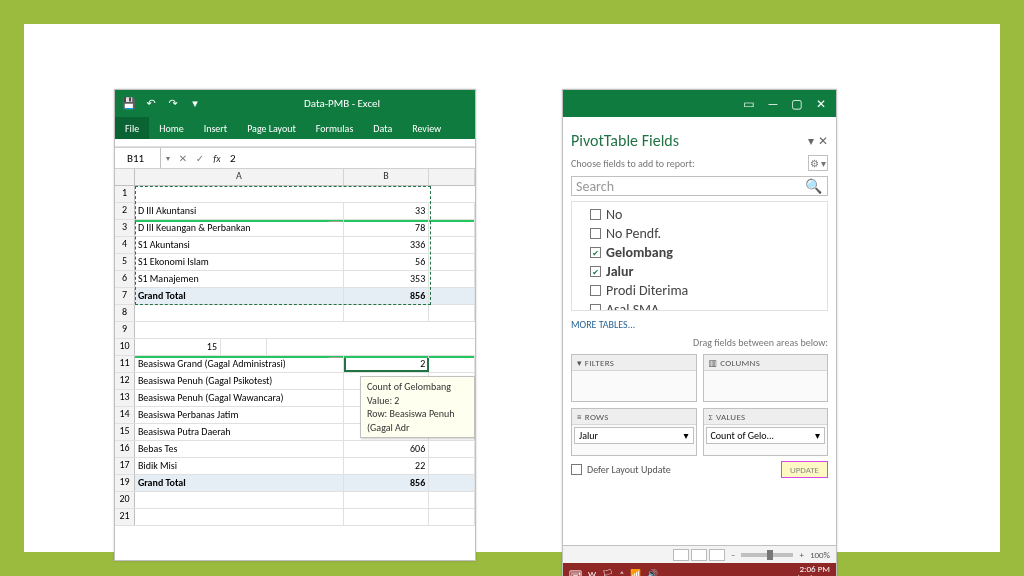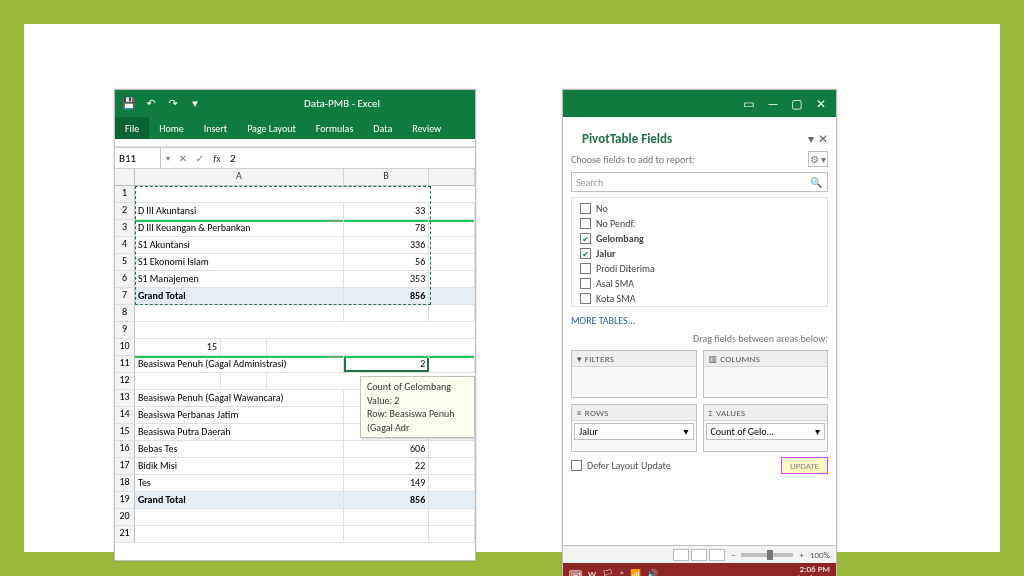--- a/index.html
+++ b/index.html
@@ -19,21 +19,21 @@
   .winctrl .btn { width:22px; height:22px; display:flex; align-items:center; justify-content:center; font-size:12px; }
   .share-btn { display:flex; align-items:center; gap:4px; padding:2px 6px; background:rgba(255,255,255,.2); border-radius:2px; font-size:10px; margin-left:6px; }
 
   
   .ribbon-tabs { height:22px; background:#0f7b3f; display:flex; align-items:center; gap:0; }
   .tab { color:#fff; font-size:10px; padding:0 10px; height:100%; display:flex; align-items:center; cursor:pointer; }
   .tab.file { background:#0a6332; }
 
   
   .formula-row { height:22px; display:flex; align-items:center; border-top:1px solid #d0d0d0; border-bottom:1px solid #d0d0d0; font-size:11px; background:#fff; }
-  .name-box { width:46px; height:100%; border-right:1px solid #c0c0c0; padding:0 4px; display:flex; align-items:center; }
+  .name-box { width:46px; height:100%; border-right:1px solid #c0c0c0; padding:0 12px; display:flex; align-items:center; }
   .fx-btn { width:18px; height:100%; display:flex; align-items:center; justify-content:center; color:#333; font-style:italic; font-size:10px; }
   .formula-input { flex:1; padding:0 4px; }
   .fb-icons { display:flex; align-items:center; gap:1px; color:#7a7a7a; }
   .fb-icons span { width:16px; text-align:center; font-size:10px; }
 
   
   .grid { position:relative; }
   .ghead { display:flex; height:17px; border-bottom:1px solid #c0c0c0; font-size:10px; color:#333; background:#f3f3f3;}
   .ghead .rhsel, .row .rh { width:20px; text-align:center; border-right:1px solid #c0c0c0; background:#f3f3f3; }
   .ghead .ch { text-align:center; border-right:1px solid #d4d4d4; }
@@ -50,26 +50,26 @@
   .selected-cell { outline:2px solid #217346; outline-offset:-2px; background:#fff !important;}
   .marquee-range { position:absolute; border:1.5px dashed #217346; pointer-events:none;}
 
   
   .tooltip { position:absolute; background:#fffff0; border:1px solid #c0c0c0; font-size:10px; padding:3px 6px; box-shadow:1px 1px 2px rgba(0,0,0,.2); color:#333; line-height:1.35; z-index:5;}
 
   
   .right-body { height:calc(100% - 47px); display:flex; flex-direction:column; }
   .pt-panel { flex:1; padding:6px 8px; display:flex; flex-direction:column; gap:5px; overflow:hidden;}
   .pt-title-row { display:flex; align-items:center; justify-content:space-between; }
-  .pt-title { color:#217346; font-size:13px; font-weight:700;margin-left:11px;}
+  .pt-title { color:#217346; font-size:16px; font-weight:400;}
   .pt-close { color:#666; font-size:12px; display:flex; gap:4px; align-items:center;}
   .pt-gear { width:20px; height:16px; border:1px solid #c0c0c0; font-size:10px; display:flex; align-items:center; justify-content:center;}
   .pt-sub { font-size:10px; color:#777; display:flex; align-items:center; justify-content:space-between; }
-  .pt-search { height:20px; border:1px solid #c0c0c0; font-size:10px; color:#999; padding:0 4px; display:flex; align-items:center; justify-content:space-between;}
-  .field-list { border:1px solid #e0e0e0; padding:3px 6px; font-size:10px; color:#444; max-height:110px; overflow:auto;}
+  .pt-search { height:20px; border:1px solid #c0c0c0; font-size:14px; color:#999; padding:0 4px; display:flex; align-items:center; justify-content:space-between;}
+  .field-list { border:1px solid #e0e0e0; padding:3px 16px; font-size:14px; color:#444; max-height:110px; overflow:auto;}
   .field-item { display:flex; align-items:center; gap:5px; padding:1px 2px;}
   .cb { width:11px; height:11px; border:1px solid #777; display:inline-flex; align-items:center; justify-content:center; font-size:8px; color:#0f7b3f;}
   .cb.checked::after { content:"✔"; }
   .more-tables { color:#2a6496; font-size:10px; padding-top:2px;}
   .drag-hint { font-size:10px; color:#777;text-align:right; }
   .areas { display:grid; grid-template-columns:1fr 1fr; gap:6px; }
   .area { border:1px solid #c0c0c0; min-height:48px; display:flex; flex-direction:column;}
   .area-hd { font-size:9px; color:#555; background:#eeeeee; padding:2px 5px; border-bottom:1px solid #d6d6d6; display:flex; align-items:center; gap:3px; letter-spacing:.3px;}
   .area-body { padding:2px; display:flex; flex-direction:column; gap:2px; flex:1; background:#fafafa;}
   .area-val { border:1px solid #c0c0c0; background:#fff; font-size:10px; padding:1px 4px; display:flex; justify-content:space-between; align-items:center;}
@@ -184,26 +184,27 @@
             <div class="cell chB cB">Count of Gelombang</div>
             <div class="cell chC"></div>
           </div>
           <div class="row">
             <div class="rh">10</div>
             <div class="cell chB cB">15</div>
             <div class="cell chC"></div>
           </div>
           <div class="row">
             <div class="rh">11</div>
-            <div class="cell chA">Beasiswa Penuh (Gagal Administrasi)</div>
+            <div class="cell chA">Beasiswa Grand (Gagal Administrasi)</div>
             <div class="cell chB cB selected-cell">2</div>
             <div class="cell chC"></div>
           </div>
           <div class="row">
             <div class="rh">12</div>
+            <div class="cell chA">Beasiswa Penuh (Gagal Psikotest)</div>
             <div class="cell chB cB"></div>
             <div class="cell chC"></div>
           </div>
           <div class="row">
             <div class="rh">13</div>
             <div class="cell chA">Beasiswa Penuh (Gagal Wawancara)</div>
             <div class="cell chB cB"></div>
             <div class="cell chC"></div>
           </div>
           <div class="row">
@@ -221,26 +222,20 @@
           <div class="row">
             <div class="rh">16</div>
             <div class="cell chA">Bebas Tes</div>
             <div class="cell chB cB">606</div>
             <div class="cell chC"></div>
           </div>
           <div class="row">
             <div class="rh">17</div>
             <div class="cell chA">Bidik Misi</div>
             <div class="cell chB cB">22</div>
-            <div class="cell chC"></div>
-          </div>
-          <div class="row">
-            <div class="rh">18</div>
-            <div class="cell chA">Tes</div>
-            <div class="cell chB cB">149</div>
             <div class="cell chC"></div>
           </div>
           <div class="row total-row">
             <div class="rh">19</div>
             <div class="cell chA">Grand Total</div>
             <div class="cell chB cB">856</div>
             <div class="cell chC"></div>
           </div>
           <div class="row">
             <div class="rh">20</div>

